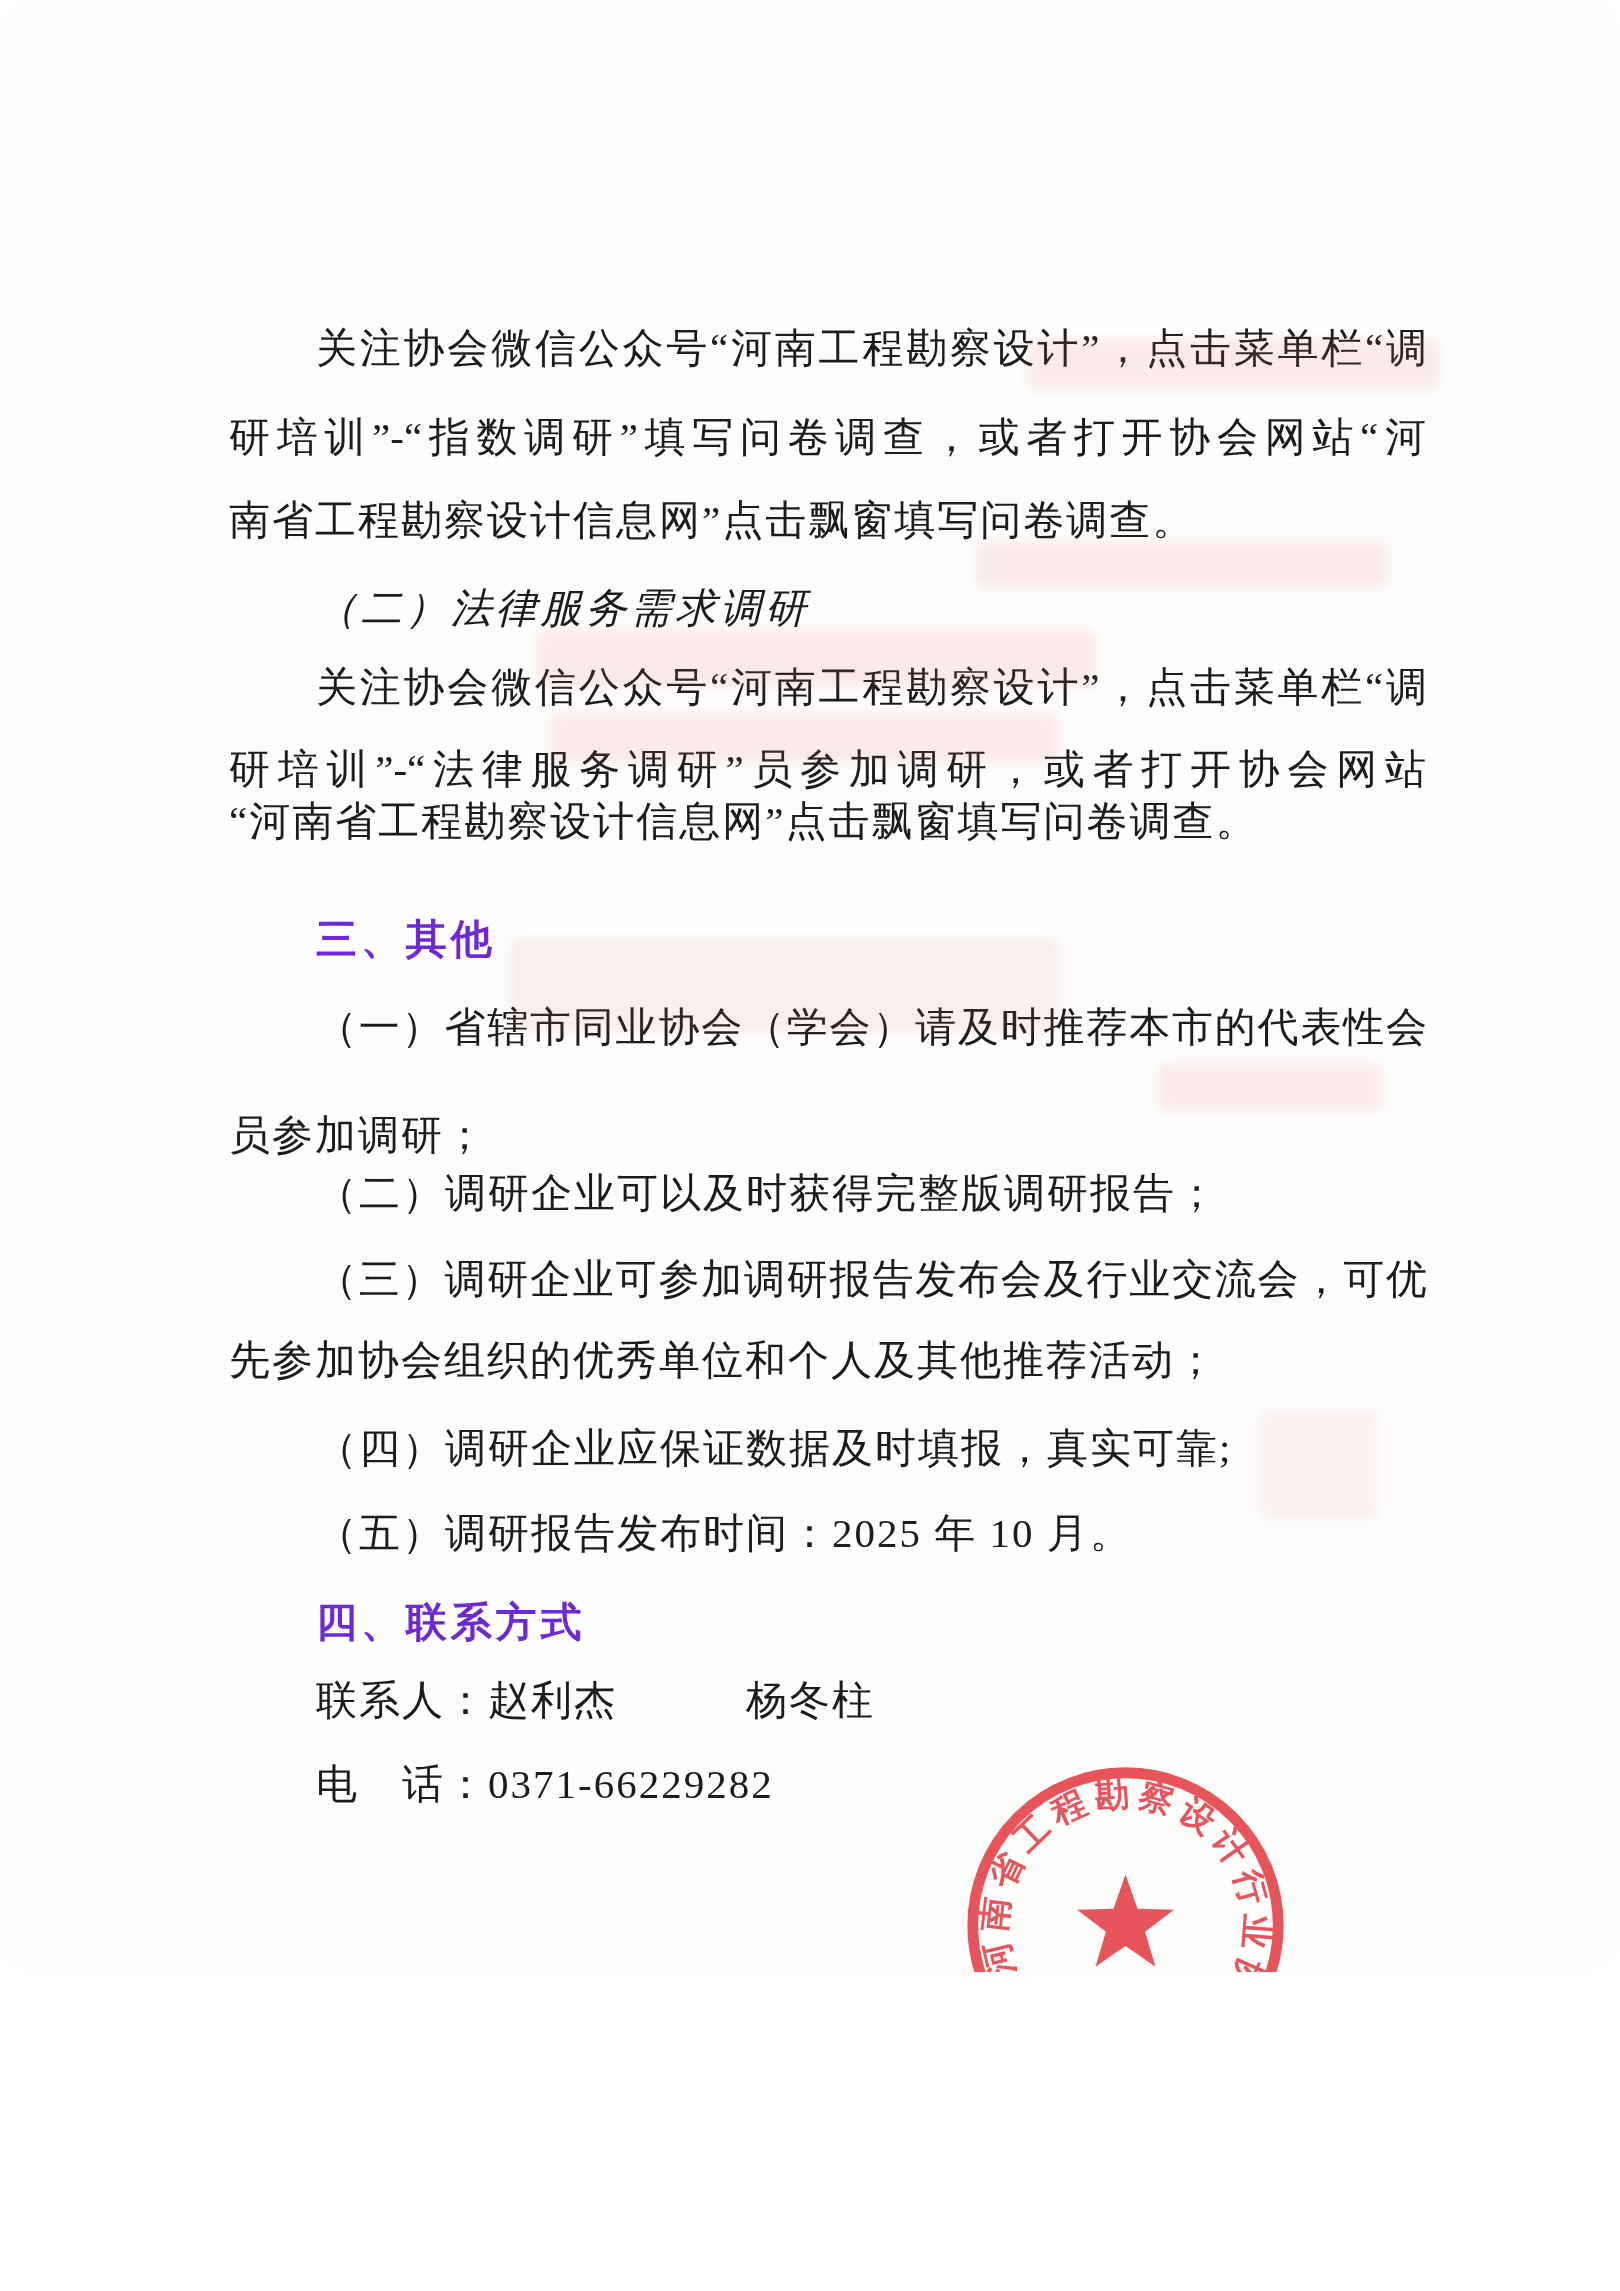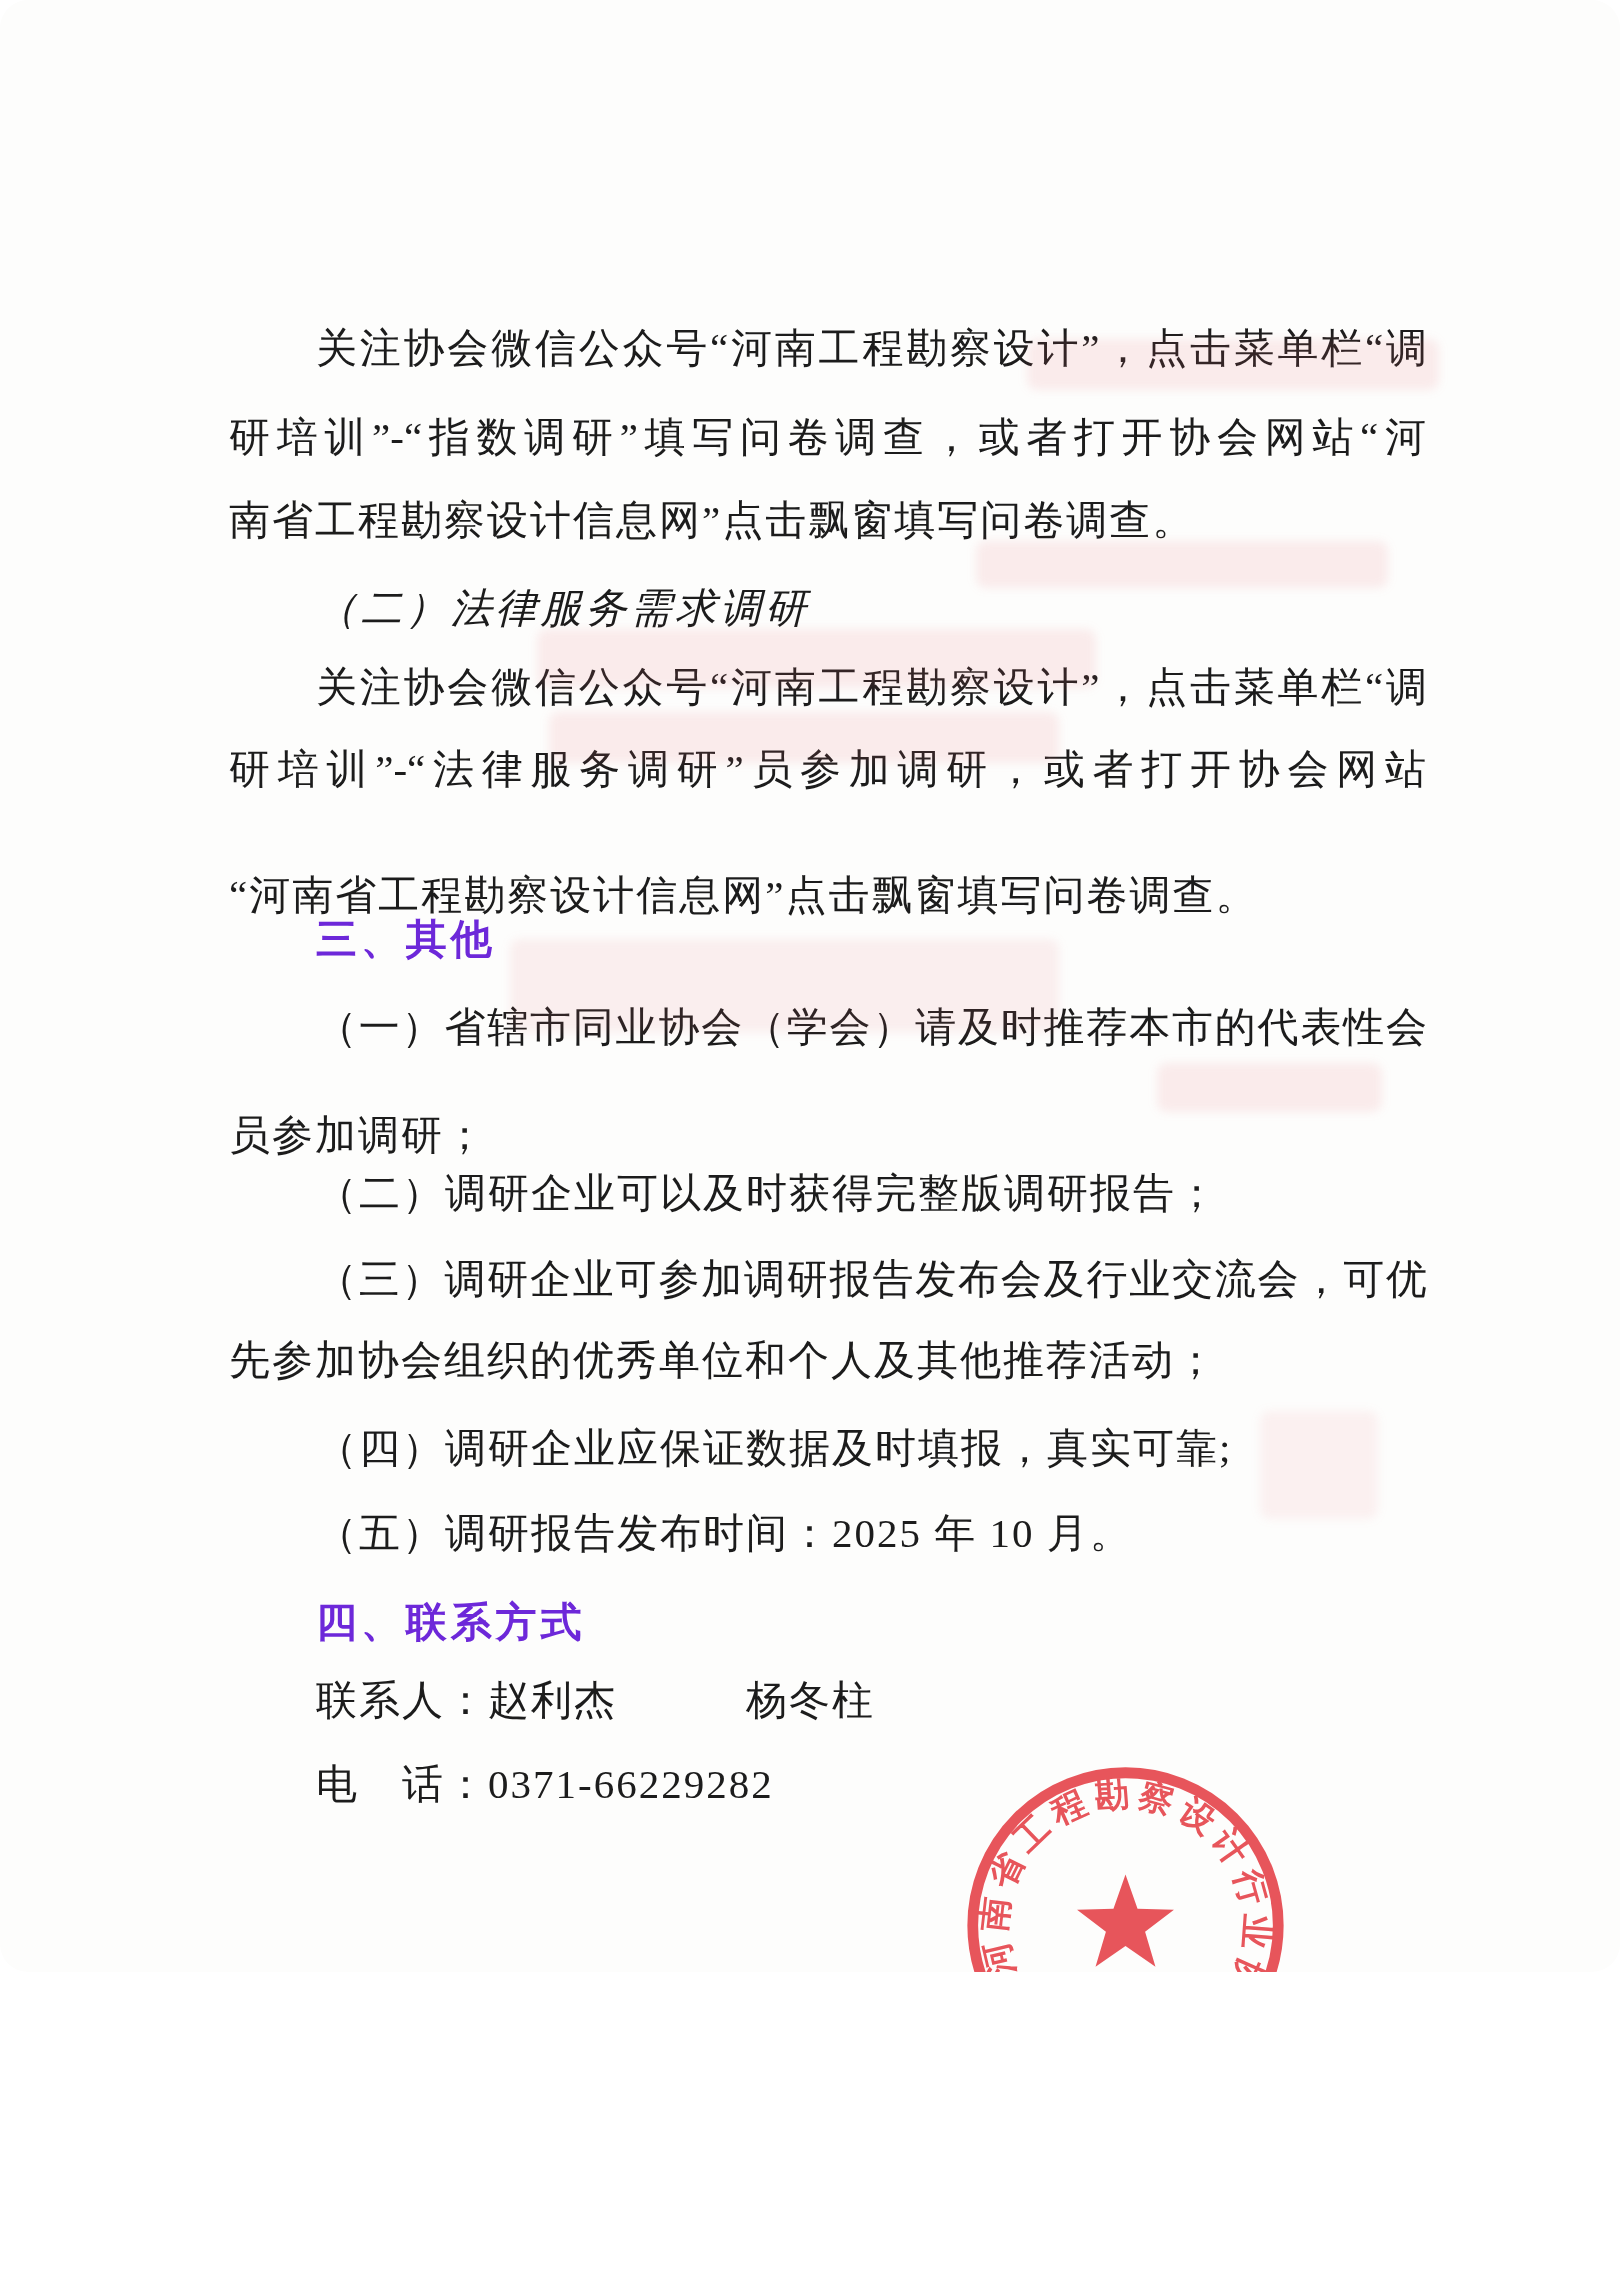--- a/index.html
+++ b/index.html
@@ -89,21 +89,21 @@
   <div class="smudge s5"></div>
   <div class="smudge s6"></div>
   <div class="smudge s7"></div>
 
   <div class="l ind just" style="top:321px">关注协会微信公众号“河南工程勘察设计”，点击菜单栏“调</div>
   <div class="l noind just" style="top:410px">研培训”-“指数调研”填写问卷调查，或者打开协会网站“河</div>
   <div class="l noind plain" style="top:493px">南省工程勘察设计信息网”点击飘窗填写问卷调查。</div>
   <div class="l ind kai" style="top:581px">（二）法律服务需求调研</div>
   <div class="l ind just" style="top:660px">关注协会微信公众号“河南工程勘察设计”，点击菜单栏“调</div>
   <div class="l noind just" style="top:742px">研培训”-“法律服务调研”员参加调研，或者打开协会网站</div>
-  <div class="l noind plain" style="top:868px">“河南省工程勘察设计信息网”点击飘窗填写问卷调查。</div>
+  <div class="l noind plain" style="top:794px">“河南省工程勘察设计信息网”点击飘窗填写问卷调查。</div>
   <div class="l ind hd" style="top:912px">三、其他</div>
   <div class="l ind just" style="top:1000px">（一）省辖市同业协会（学会）请及时推荐本市的代表性会</div>
   <div class="l noind plain" style="top:1108px">员参加调研；</div>
   <div class="l ind plain" style="top:1166px">（二）调研企业可以及时获得完整版调研报告；</div>
   <div class="l ind just" style="top:1252px">（三）调研企业可参加调研报告发布会及行业交流会，可优</div>
   <div class="l noind plain" style="top:1333px">先参加协会组织的优秀单位和个人及其他推荐活动；</div>
   <div class="l ind plain" style="top:1421px">（四）调研企业应保证数据及时填报，真实可靠;</div>
   <div class="l ind plain" style="top:1506px">（五）调研报告发布时间：2025 年 10 月。</div>
   <div class="l ind hd" style="top:1595px">四、联系方式</div>
   <div class="l ind plain" style="top:1673px">联系人：赵利杰　　　杨冬柱</div>

